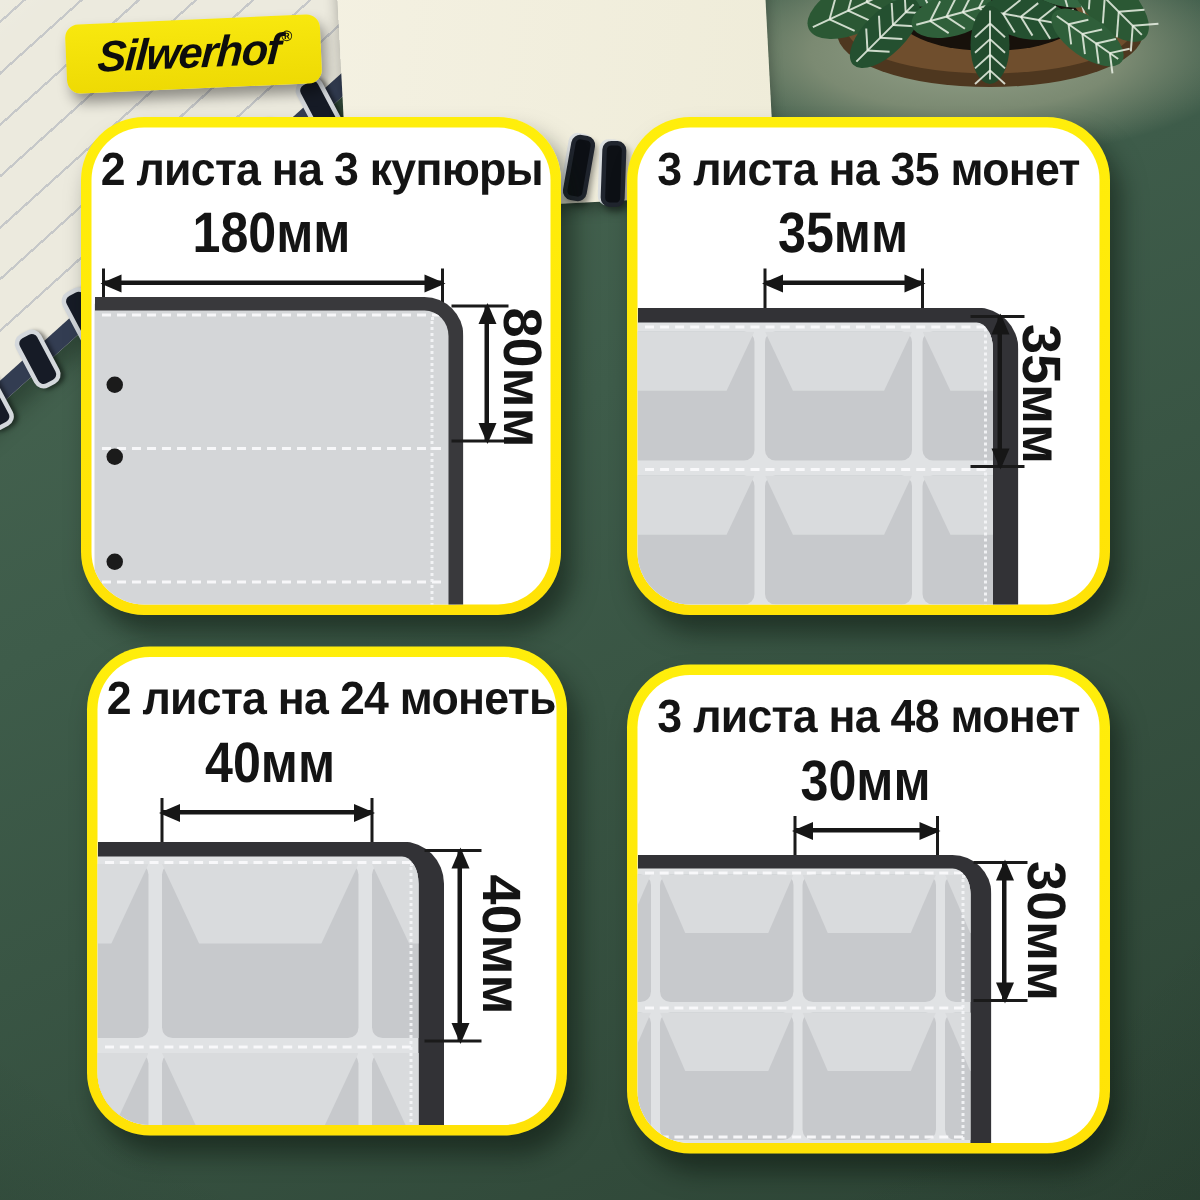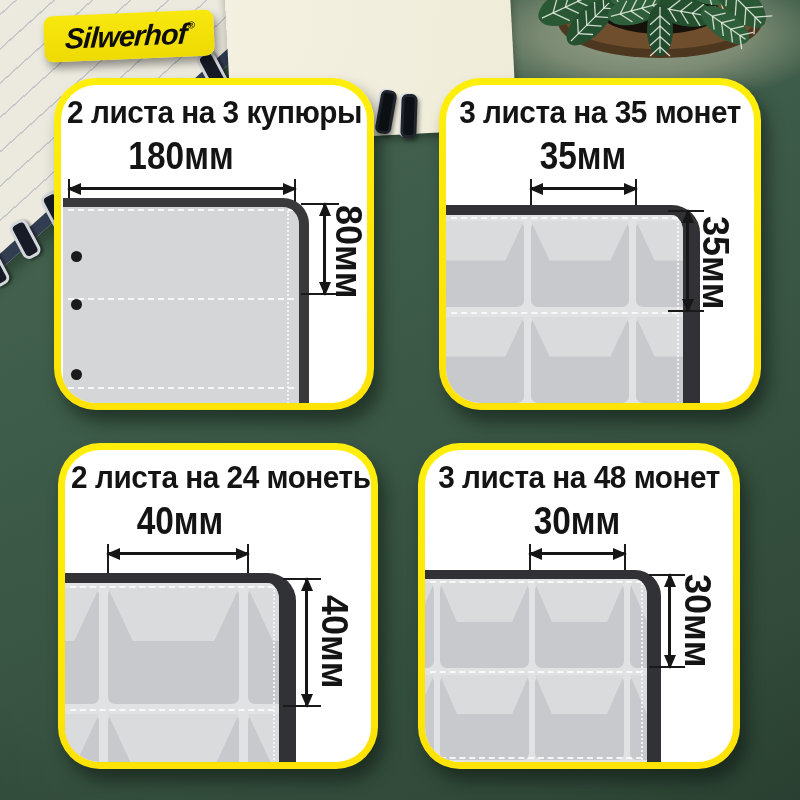--- a/index.html
+++ b/index.html
@@ -39,22 +39,22 @@
   .logo-text{font-size:29px;font-weight:bold;font-style:italic;color:#0d0d0d;
     letter-spacing:-1px;transform:skewX(-6deg);}
   .logo-reg{font-size:10px;font-weight:bold;color:#0d0d0d;vertical-align:top;
     position:relative;top:-9px;left:2px;}
   
   .card{position:absolute;z-index:10;background:linear-gradient(180deg,#ffee0b,#ffe206);
     border-radius:42px;padding:7px;box-shadow:7px 12px 16px rgba(8,18,10,.5);}
   .card-face{position:relative;width:100%;height:100%;background:#ffffff;
     border-radius:35px;overflow:hidden;}
   .card-tl{left:54px;top:78px;width:306px;height:318px;}
-  .card-tr{left:418px;top:78px;width:308px;height:318px;margin-left:21px;}
-  .card-bl{left:58px;top:443px;width:306px;height:312px;}
+  .card-tr{left:418px;top:78px;width:308px;height:318px;}
+  .card-bl{left:58px;top:431px;width:306px;height:312px;}
   .card-br{left:418px;top:443px;width:308px;height:312px;}
   .card-title{position:absolute;left:0;right:0;top:10px;text-align:center;
     font-size:31px;font-weight:bold;color:#141414;letter-spacing:-.5px;
     transform:scaleX(.96);white-space:nowrap;}
   .dim-label-h{position:absolute;top:50px;width:240px;text-align:center;
     font-size:38px;font-weight:bold;color:#141414;transform:scaleX(.88);white-space:nowrap;}
   .dim-label-v{position:absolute;writing-mode:vertical-rl;text-align:center;
     font-size:36px;font-weight:bold;color:#141414;white-space:nowrap;}
   
   .dim-h{position:absolute;height:3px;background:#161616;}

